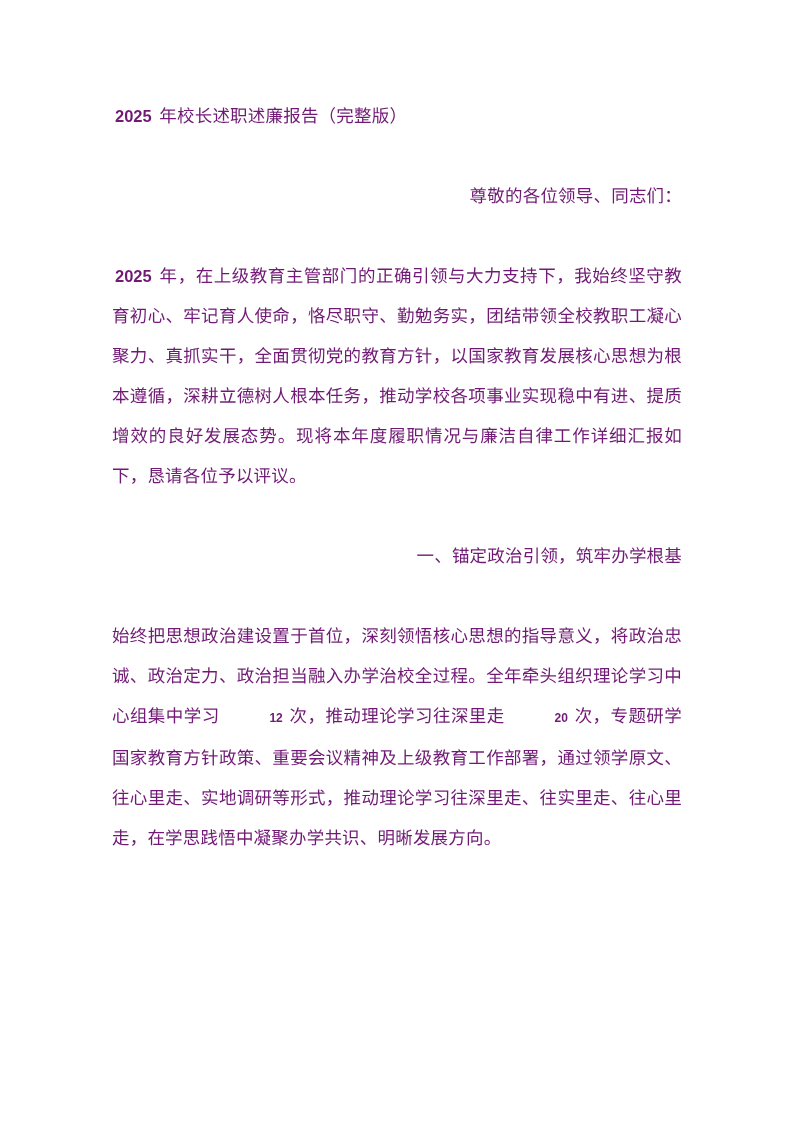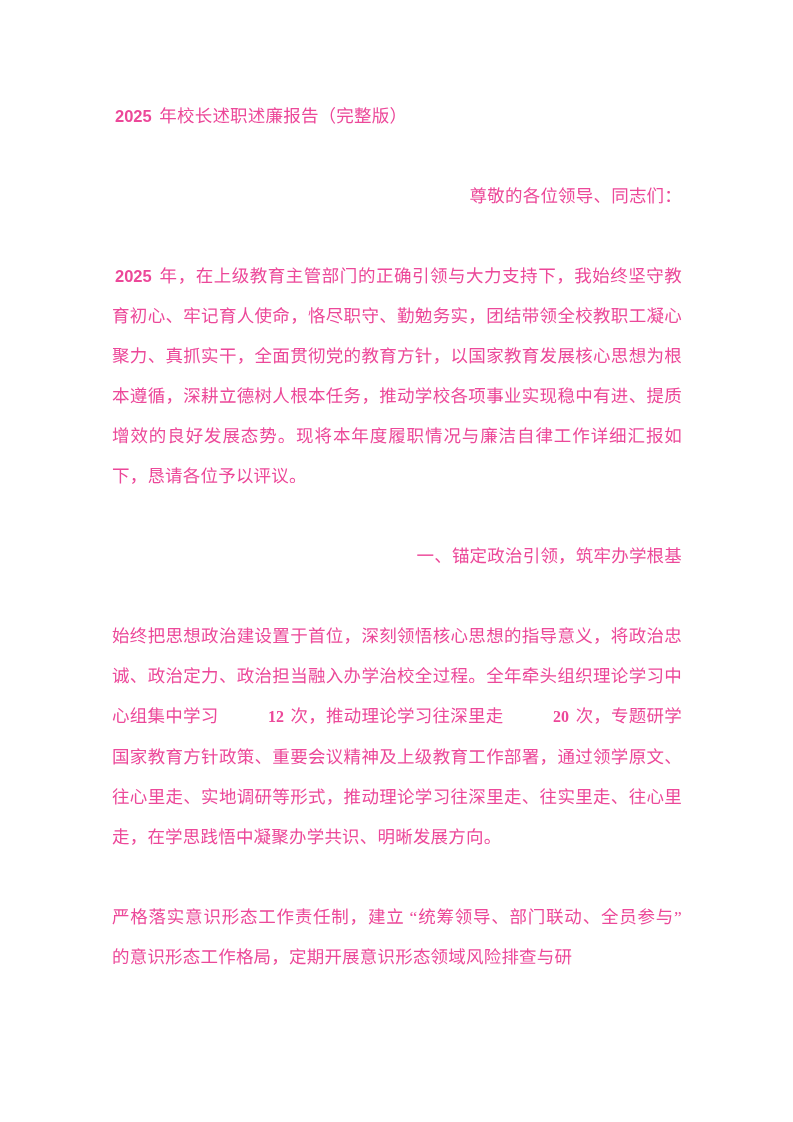--- a/index.html
+++ b/index.html
@@ -33,21 +33,21 @@
   }
 
   
   .doc-title,
   .salutation,
   .para,
   .heading {
     margin: 0;
     font-size: 17.5px;
     line-height: 40px;
-    color: #ec4899;
+    color: #701a75;
     font-weight: normal;
     text-align: justify;
     text-justify: inter-ideograph;
     letter-spacing: 0.2px;
   }
 
   .doc-title {
     text-align: left;
   }
 
@@ -61,23 +61,23 @@
 
   
   .para.last-para {
     text-align: justify;
     text-justify: inter-ideograph;
   }
   .gap-md { height: 40px; }
 
   
   .num {
-    font-family: Liberation Serif, serif;
+    font-family: Liberation Sans, sans-serif;
     font-weight: 700;
-    font-size: 16px;
+    font-size: 12px;
     padding: 0 2px;
     letter-spacing: 0;
     margin-left: 43px;
   }
 
   .num-plain {
     font-family: "Liberation Sans", "DejaVu Sans", sans-serif;
     font-weight: 700;
     font-size: 16.5px;
     padding: 0 3px;
@@ -103,16 +103,15 @@
     <div class="gap-md"></div>
 
     <p class="heading">一、锚定政治引领，筑牢办学根基</p>
 
     <div class="gap-md"></div>
 
     <p class="para"><span>始终把思想政治建设置于首位，深刻领悟核心思想的指导意义，将政治忠诚、政治定力、政治担当融入办学治校全过程。全年牵头组织理论学习中心组集中学习 </span><span class="num">12</span><span> 次，推动理论学习往深里走 </span><span class="num">20</span><span> 次，专题研学国家教育方针政策、重要会议精神及上级教育工作部署，通过领学原文、往心里走、实地调研等形式，推动理论学习往深里走、往实里走、往心里走，在学思践悟中凝聚办学共识、明晰发展方向。</span></p>
 
     <div class="gap-md"></div>
 
-    <p class="para last-para">严格落实意识形态工作责任制，建立 “统筹领导、部门联动、全员参与” 的意识形态工作格局，定期开展意识形态领域风险排查与研</p>
 
   </div>
 </div>
 
 </body></html>

